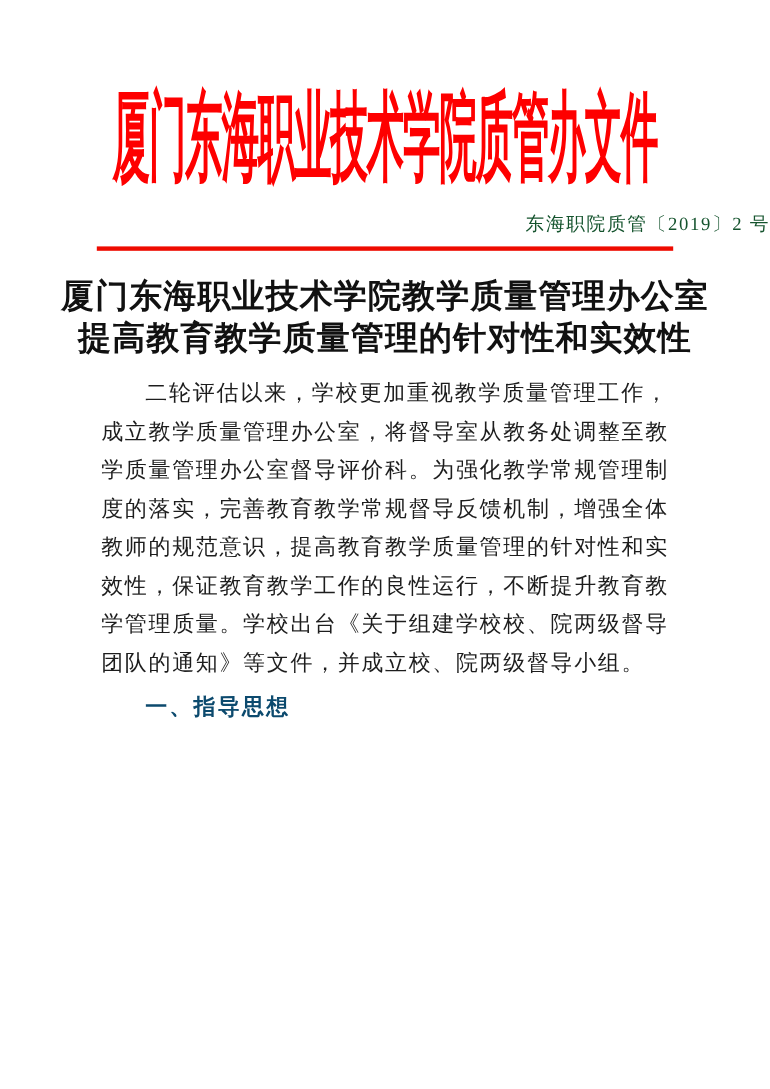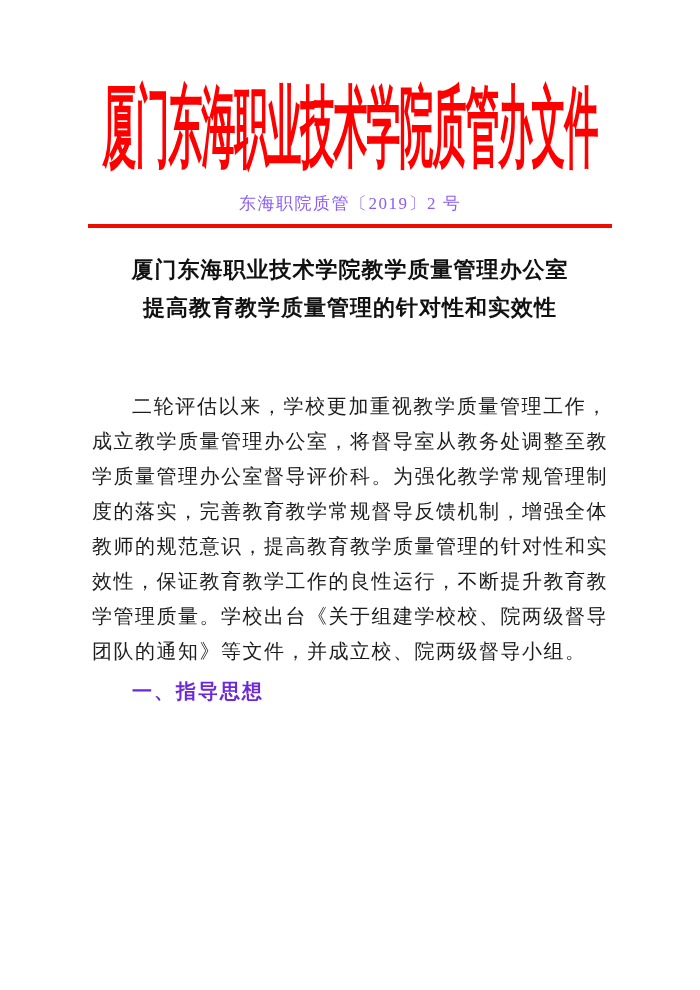--- a/index.html
+++ b/index.html
@@ -25,58 +25,57 @@
     font-weight:bold;
     font-size:34px;line-height:34px;
     color:var(--accent-red,#fe0000);
     white-space:nowrap;
     letter-spacing:-1px;
     transform:scale(1.0,2.6);
     transform-origin:center top;
   }
   .doc-number{
     position:absolute;top:193px;left:0;width:700px;
-    text-align:center;
+    text-align:right;
     font-size:17px;line-height:22px;
     letter-spacing:1.5px;
-    color:#8b5cf6;
+    color:#14532d;
     font-family:"Liberation Serif", serif;
   }
   .red-rule{
     position:absolute;top:224px;left:88px;
     width:524px;height:4px;
     background:var(--rule-red,#ee0b00);
   }
   .doc-title{
     position:absolute;top:251px;left:0;width:700px;
     text-align:center;
     font-family:"Liberation Sans", sans-serif;
     font-weight:bold;
-    font-size:22px;line-height:38px;
+    font-size:30px;line-height:38px;
     letter-spacing:1px;
     color:#111111;
   }
   .body-text{
     position:absolute;top:341px;left:92px;width:516px;
     font-size:20px;line-height:35px;
     letter-spacing:1.5px;
     text-align:justify;
     color:var(--text-dark,#1d1d1d);
     font-family:"Liberation Serif", serif;
-    margin-top:48px;
   }
   .body-text p{
     margin:0;
     text-indent:2em;
   }
   .body-text p.section-heading{
     font-family:Liberation Sans, sans-serif;
     font-weight:bold;
     letter-spacing:2px;
-    color:#6d28d9;
+    color:#0c4a6e;
     margin:5px 0;
   }
 </style>
 </head>
 <body>
 
 <div class="page">
 
   <div class="letterhead">
     <div class="letterhead-text">厦门东海职业技术学院质管办文件</div>

